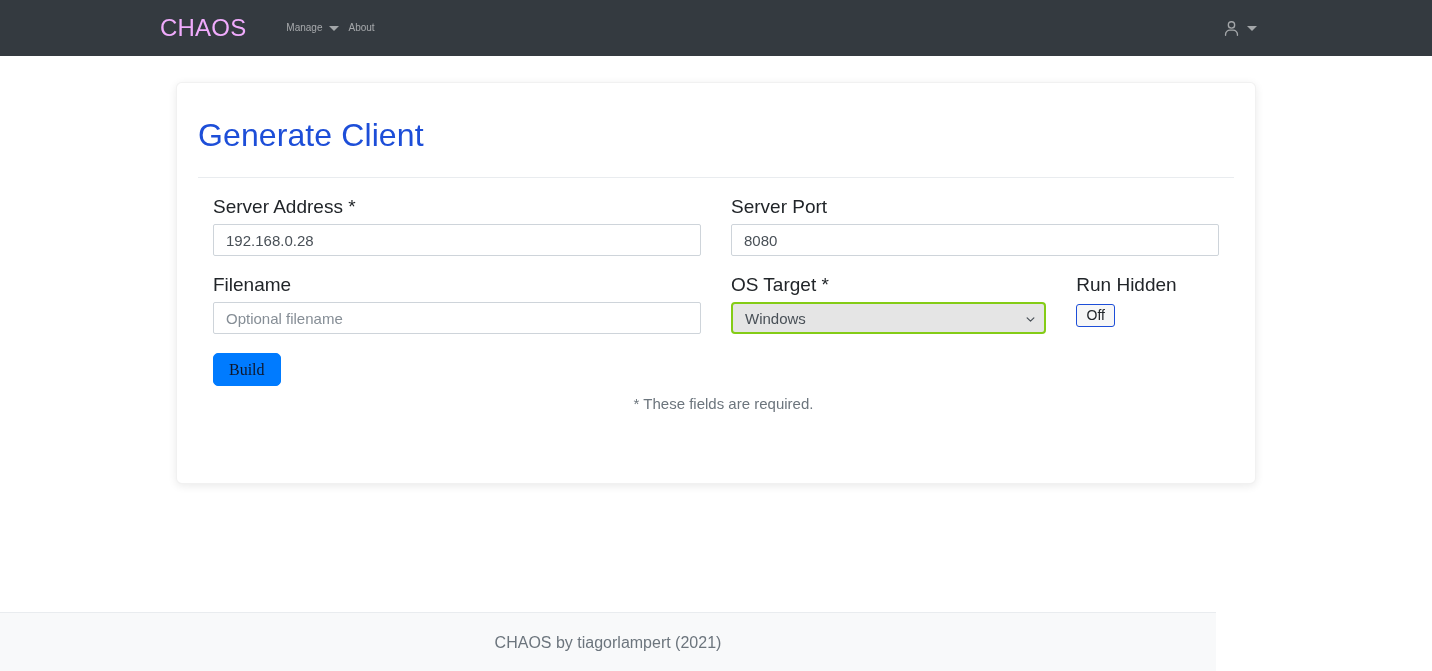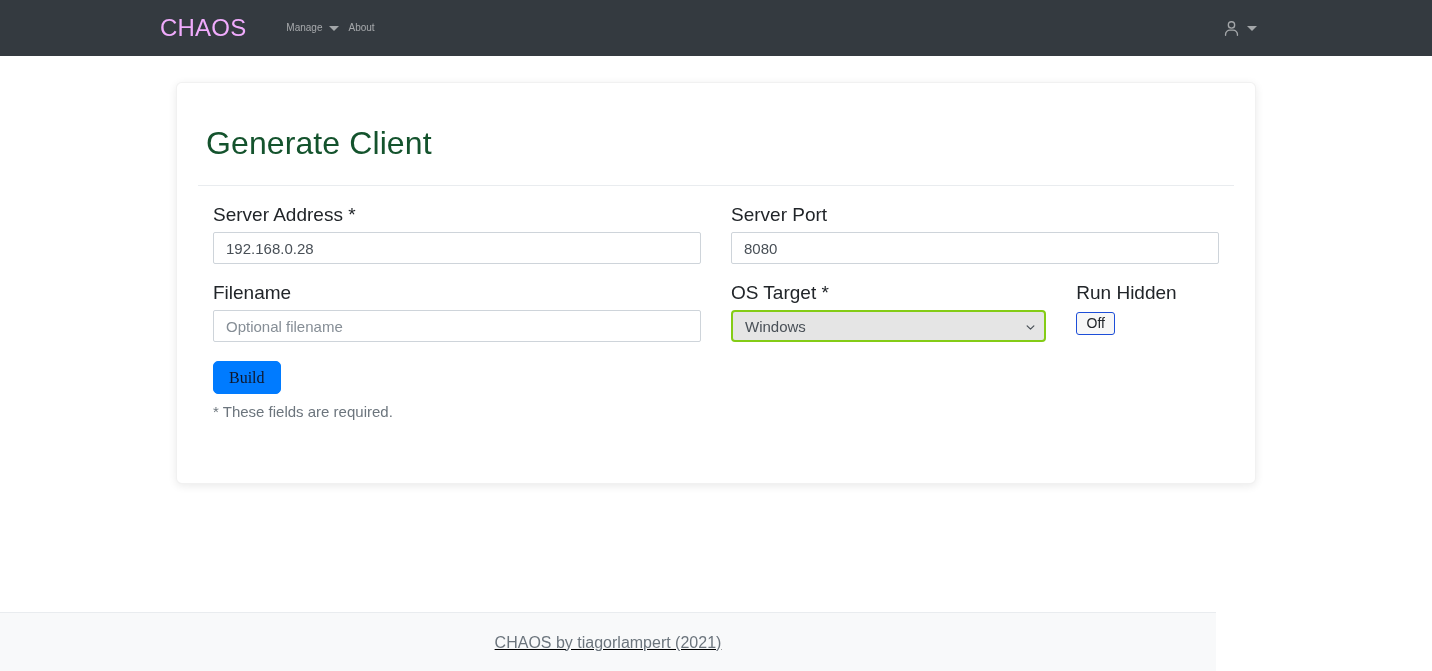--- a/index.html
+++ b/index.html
@@ -93,26 +93,26 @@
     height: 402px;
     background: #ffffff;
     border: 1px solid rgba(0,0,0,.055);
     border-radius: 6px;
     box-shadow: 0 2px 9px rgba(0,0,0,.085);
   }
   .card-body {
     padding: 20px 21px 0 21px;
   }
   .card-title {
-    margin: 8px;
+    margin: 0;
     padding: 13px 0 0 0;
     font-size: 32px;
     line-height: 38px;
     font-weight: normal;
-    color: #14532d;
+    color: #1d4ed8;
     letter-spacing: .1px;
   }
   .divider {
     margin: 23px 0 0 0;
     border: 0;
     border-top: 1px solid #e9ecef;
     height: 0;
   }
 
   
@@ -207,36 +207,36 @@
     background-color: #007bff;
     border: 1px solid #007bff;
     border-radius: 5px;
     cursor: pointer;
   }
   .required-note {
     margin: 9px 0 0 0;
     font-size: 15px;
     line-height: 18px;
     color: #6c757d;
+    text-align: center;
   }
   .actions-row { padding-left: 15px; padding-top: 19px; }
 
   
   .footer {
     position: absolute;
     left: 0;
     top: 612px;
     width: 1216px;
     height: 59px;
     background: #f8f9fa;
     border-top: 1px solid #e9ecef;
     display: flex;
     align-items: center;
     justify-content: center;
-    text-decoration: underline;
   }
   .footer-text {
     font-size: 16px;
     line-height: 19px;
     color: #6c757d;
   }
 </style>
 </head>
 <body>
 

